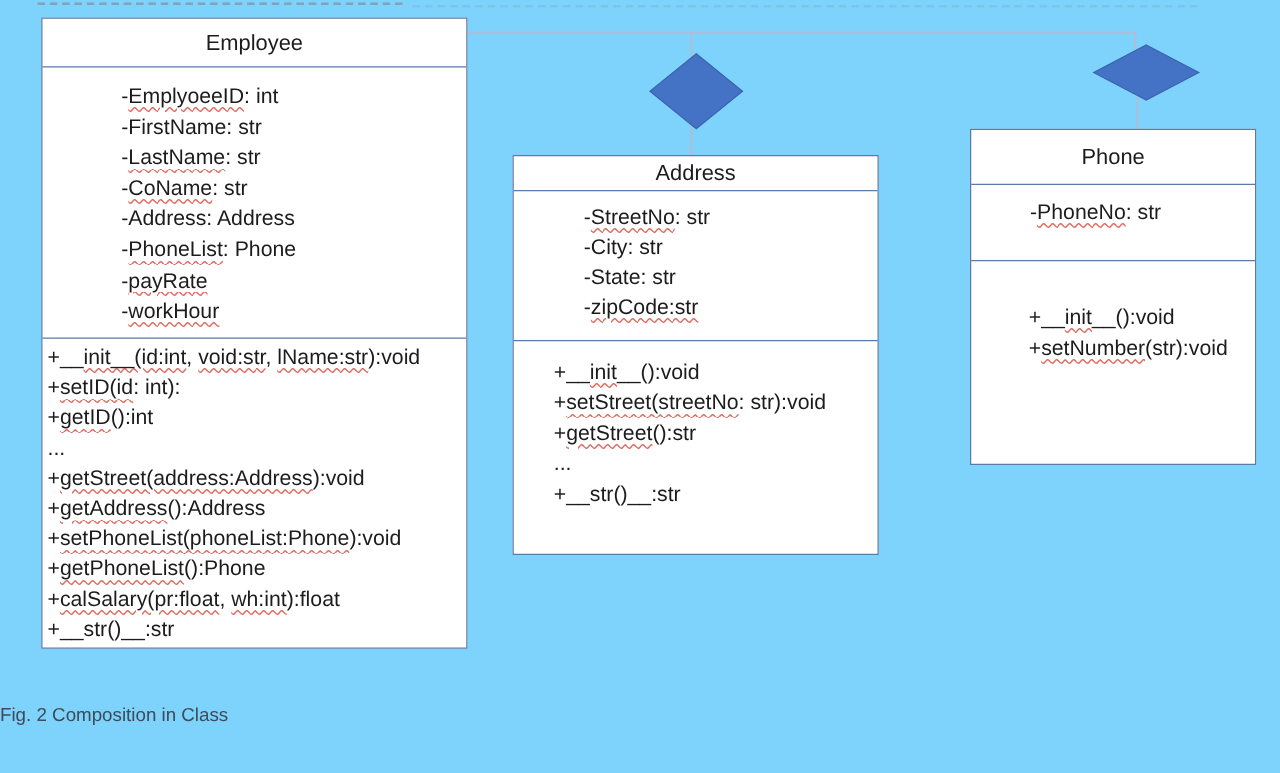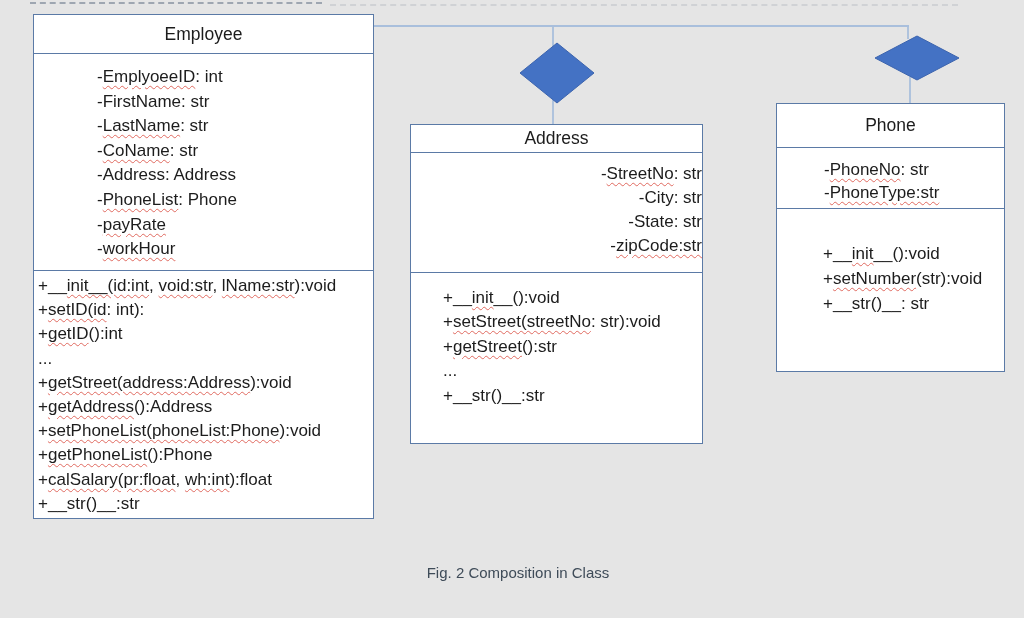--- a/index.html
+++ b/index.html
@@ -1,17 +1,17 @@
 <!DOCTYPE html>
 <html style="--box-border: #5b7aa6; --connector: #a9bfdc; --diamond: #4472c4; --diamond-stroke: #3c64ae; --text: #1c1c1c; --caption: #3e4b58; --squiggle: #e06a60;"><head>
 <meta charset="utf-8">
 <style>
   html,body{margin:0;padding:0;background:#ffffff;}
   .canvas{
-    position:relative;width:1024px;height:618px;background:#e5e5e5;overflow:hidden;
+    position:relative;width:1024px;height:618px;background:#7dd3fc;overflow:hidden;
     font-family:"Liberation Sans",sans-serif;color:var(--text,#1c1c1c);
   }
   
   .top-dash{position:absolute;height:0;border-top:2px dashed #8792a0;}
   .dash-a{left:30px;top:2px;width:292px;opacity:.75;}
   .dash-b{left:330px;top:4px;width:628px;opacity:.22;}
 
   
   svg.connectors{position:absolute;left:0;top:0;width:1024px;height:618px;pointer-events:none;}
   svg.connectors line{stroke:var(--connector,#a9bfdc);stroke-width:1.8;}
@@ -40,32 +40,32 @@
 
   
   .employee{left:33px;top:14px;width:341px;height:505px;}
   .employee .uml-title{height:39px;}
   .employee .uml-attrs{height:217px;padding:11px 0 16px 63px;line-height:24.6px;}
   .employee .uml-methods{padding:3px 0 0 4px;line-height:24.2px;}
 
   
   .address{left:410px;top:124px;width:293px;height:320px;}
   .address .uml-title{height:28px;}
-  .address .uml-attrs{height:120px;padding:9px 0 0 56px;line-height:24px;text-align:right;}
+  .address .uml-attrs{height:120px;padding:9px 0 0 56px;line-height:24px;}
   .address .uml-methods{padding:13px 0 0 32px;line-height:24.4px;}
 
   
   .phone{left:776px;top:103px;width:229px;height:269px;}
   .phone .uml-title{height:44px;}
   .phone .uml-attrs{height:61px;padding:10px 0 0 47px;line-height:23px;}
   .phone .uml-methods{padding:33px 0 0 46px;line-height:24.8px;}
 
   .caption{
-    position:absolute;left:0;top:564px;width:998px;text-align:center;
-    font-size:15px;color:var(--caption,#3e4b58);margin-left:19px;
+    position:absolute;left:0;top:564px;width:998px;text-align:left;
+    font-size:15px;color:var(--caption,#3e4b58);
   }
 </style>
 </head>
 <body>
 
 <div class="canvas">
 
   <div class="top-dash dash-a"></div>
   <div class="top-dash dash-b"></div>
 
@@ -119,24 +119,22 @@
         <div class="line"><span>+</span><span class="sq">getStreet</span><span>():str</span></div>
         <div class="line"><span>...</span></div>
         <div class="line"><span>+__str()__:str</span></div>
       </div>
   </div>
 
   <div class="uml-class phone">
     <div class="uml-title">Phone</div>
     <div class="uml-attrs">
         <div class="line"><span>-</span><span class="sq">PhoneNo</span><span>: str</span></div>
-        <div class="line"><span>-</span><span class="sq">PhoneType:str</span></div>
       </div>
     <div class="uml-methods">
         <div class="line"><span>+__</span><span class="sq">init</span><span>__():void</span></div>
         <div class="line"><span>+</span><span class="sq">setNumber</span><span>(str):void</span></div>
-        <div class="line"><span>+__str()__: str</span></div>
       </div>
   </div>
 
   <div class="caption">Fig. 2 Composition in Class</div>
 
 </div>
 
 </body></html>

